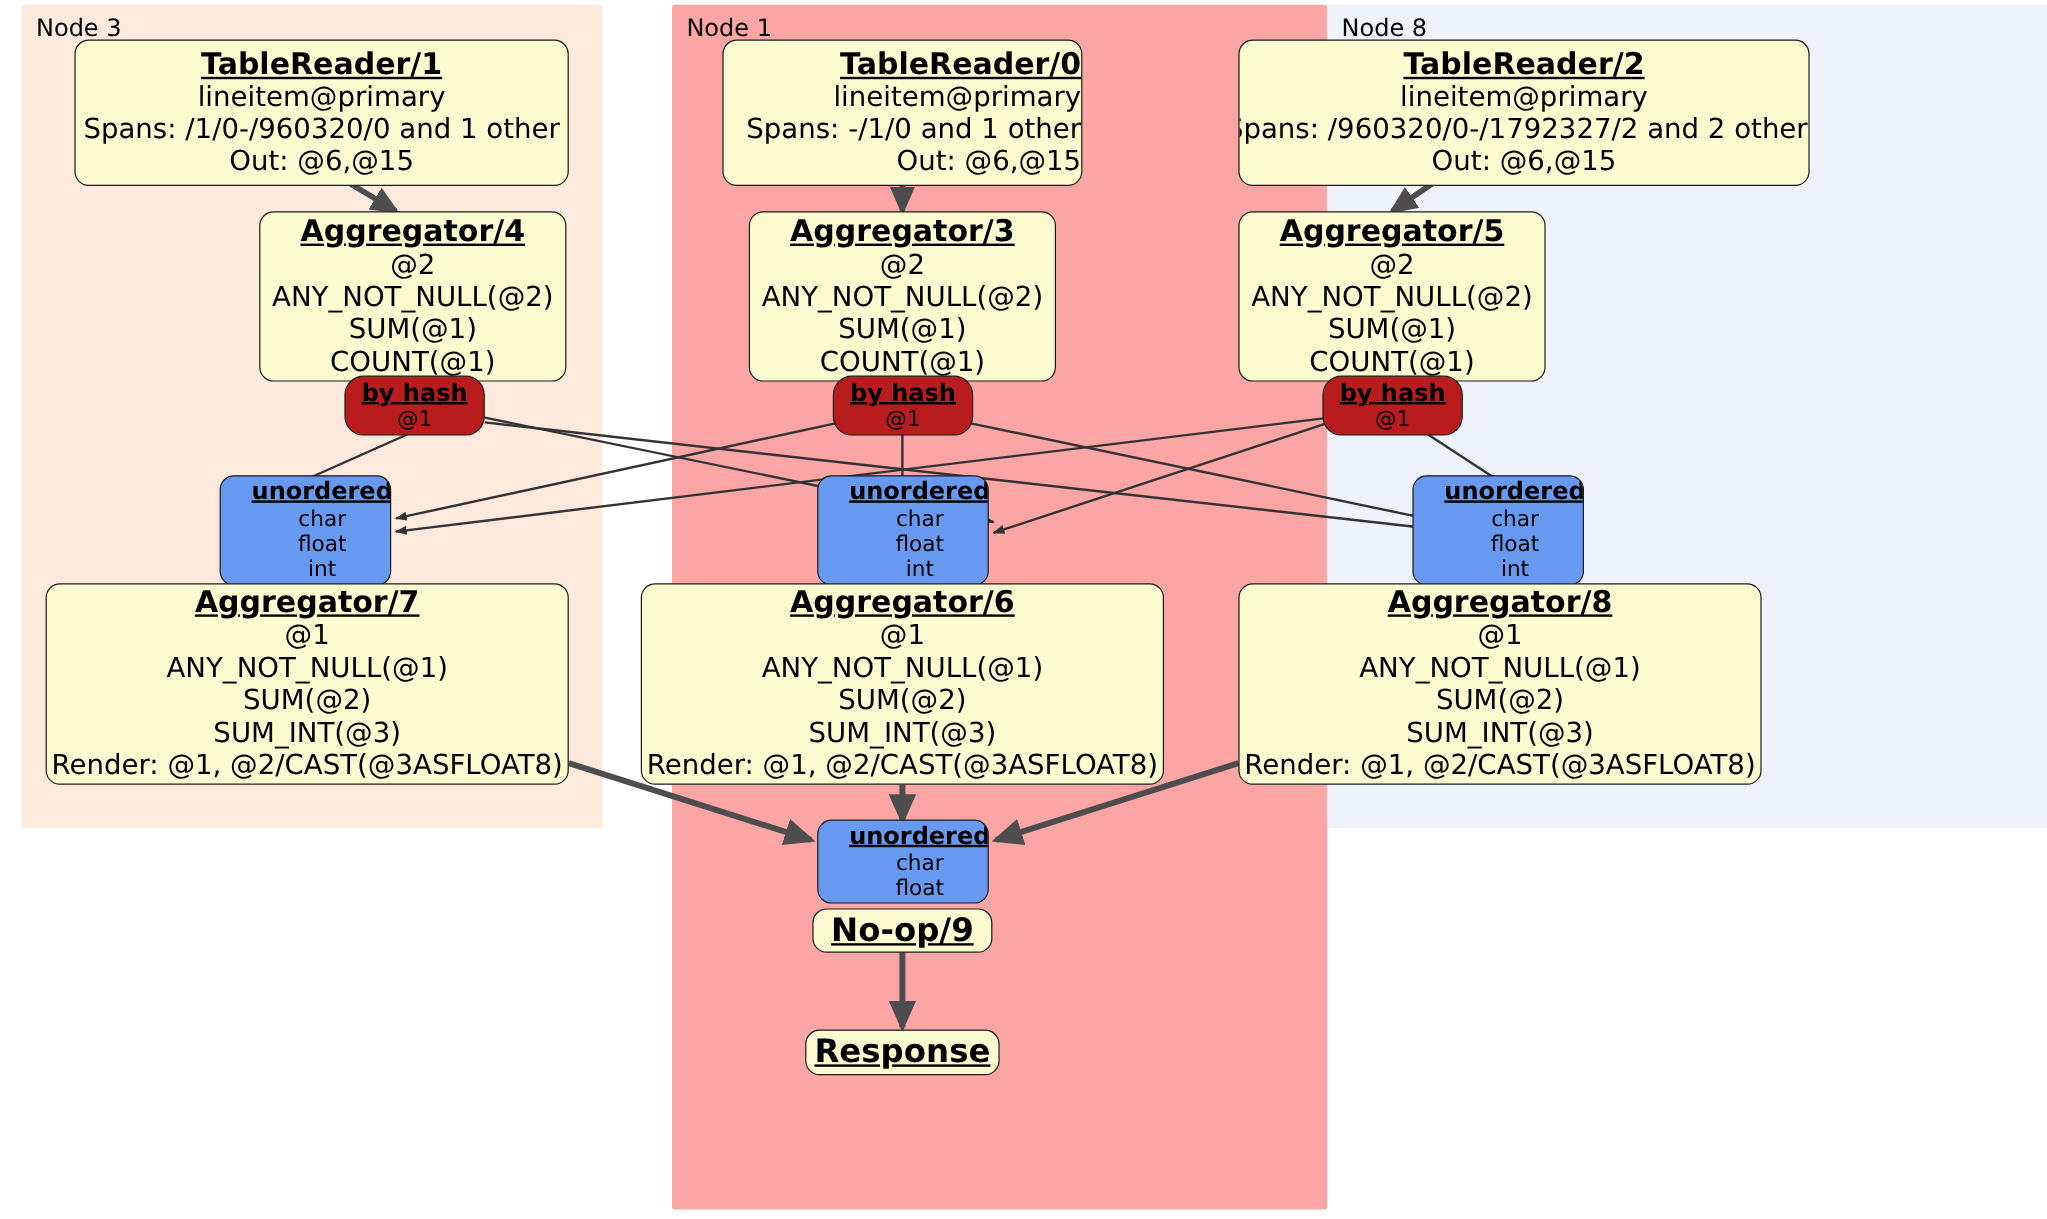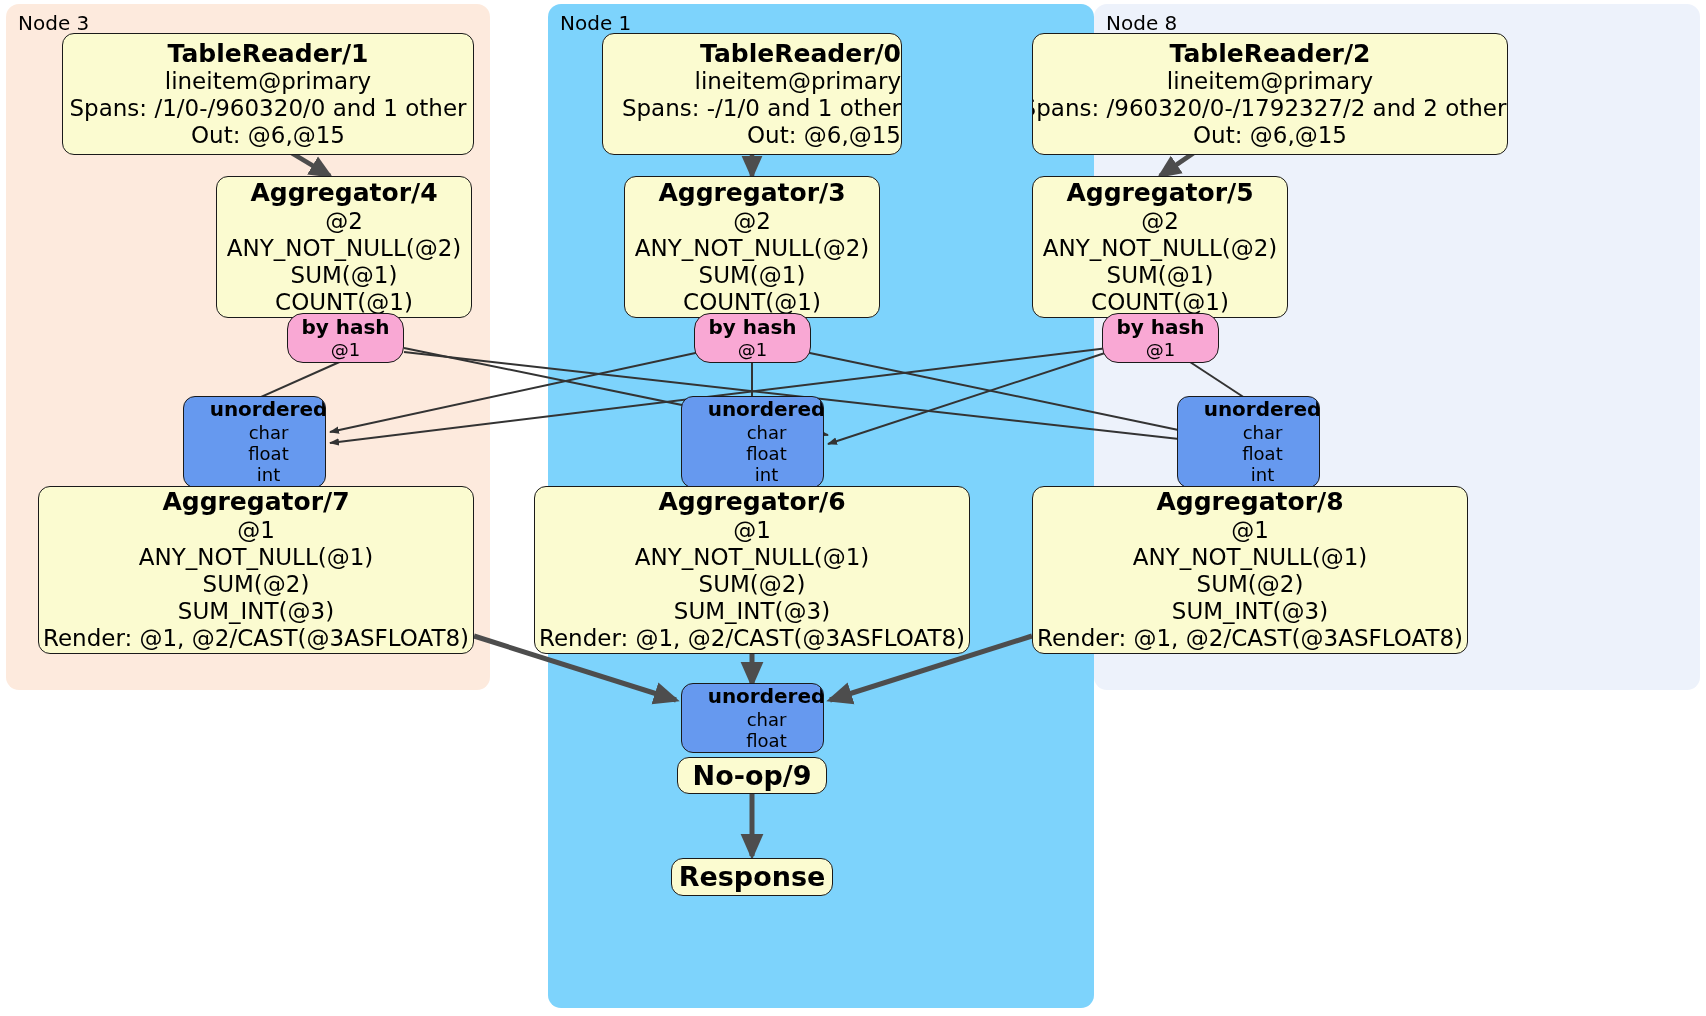--- a/index.html
+++ b/index.html
@@ -13,24 +13,25 @@
   #stage {
     position: relative;
     width: 1706px;
     height: 1016px;
     overflow: hidden;
     background: #ffffff;
   }
   
   .node-panel {
     position: absolute;
-    border-radius: 13px;
+    border-radius: 2px;
+    margin-left: 12px;
   }
   #panel-node3 { left: 6px;    top: 4px;  width: 484px;  height: 686px; background: #fdeadd; }
-  #panel-node1 { left: 548px;  top: 4px;  width: 546px;  height: 1004px; background: #7dd3fc; }
+  #panel-node1 { left: 548px;  top: 4px;  width: 546px;  height: 1004px; background: #fca5a5; }
   #panel-node2 { left: 1094px; top: 4px;  width: 606px;  height: 686px; background: #edf2fb; }
 
   .panel-label {
     position: absolute;
     left: 12px;
     top: 7px;
     font-size: 20px;
     color: #000;
     font-family: "DejaVu Sans", "Liberation Sans", sans-serif;
     white-space: nowrap;
@@ -47,33 +48,34 @@
     flex-direction: column;
     justify-content: center;
     align-items: center;
     line-height: 1.18;
     overflow: hidden;
   }
   .proc {
     background: #fbfbd0;
   }
   .router {
-    background: #f9a8d4;
+    background: #b91c1c;
     border-radius: 16px;
   }
   .sync {
     background: #6699ef;
     border-radius: 12px;
     padding-left: 28px;
   }
   .gbox .t-title {
     font-weight: bold;
     font-size: 25px;
     color: #000;
     white-space: nowrap;
+    text-decoration: underline;
   }
   .gbox .t-line {
     font-size: 23px;
     color: #000;
     white-space: nowrap;
   }
   .router .t-title { font-size: 20px; }
   .router .t-line  { font-size: 18px; }
   .sync  .t-title  { font-size: 20px; }
   .sync  .t-line   { font-size: 18px; }

